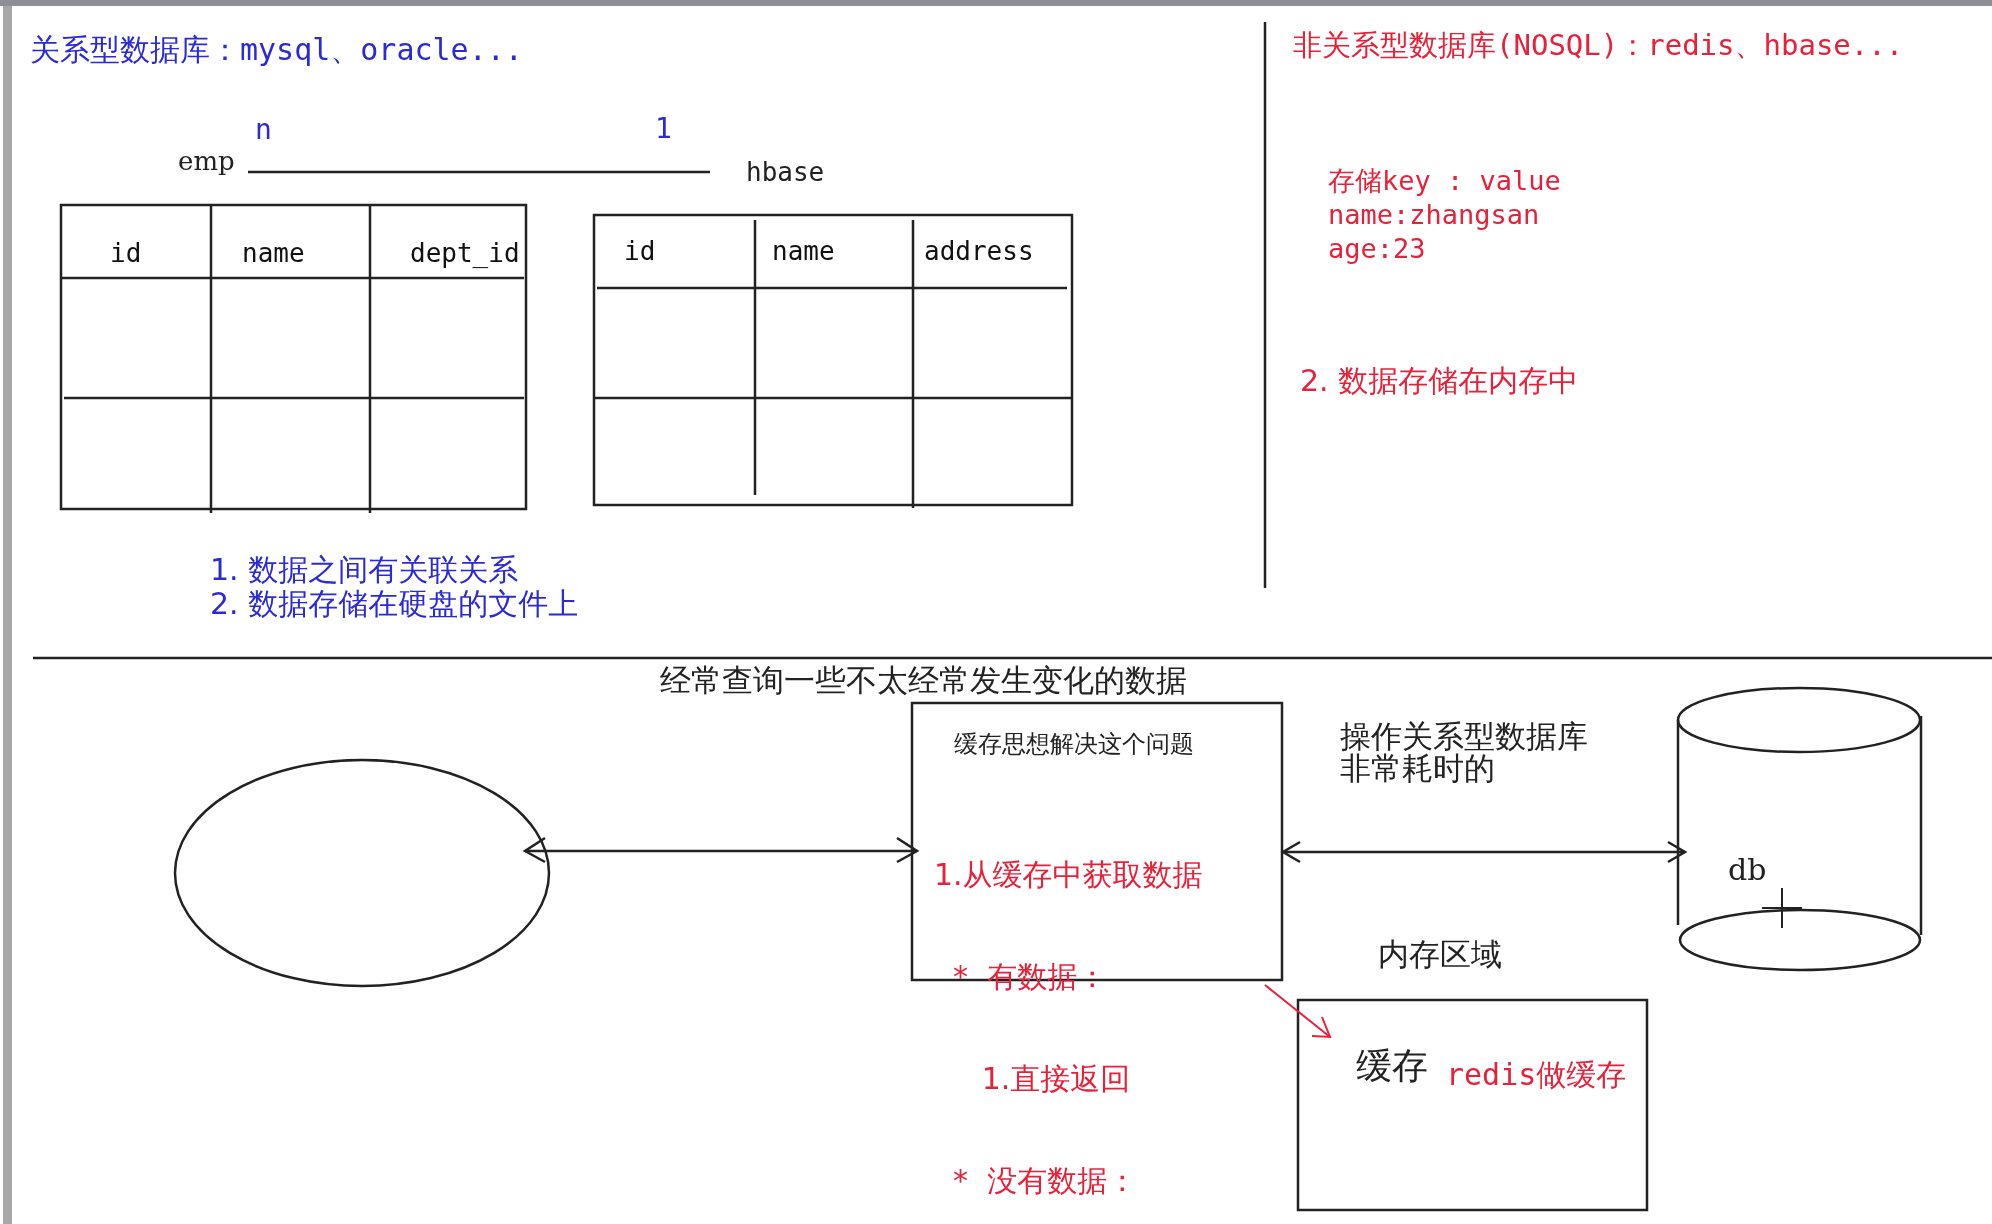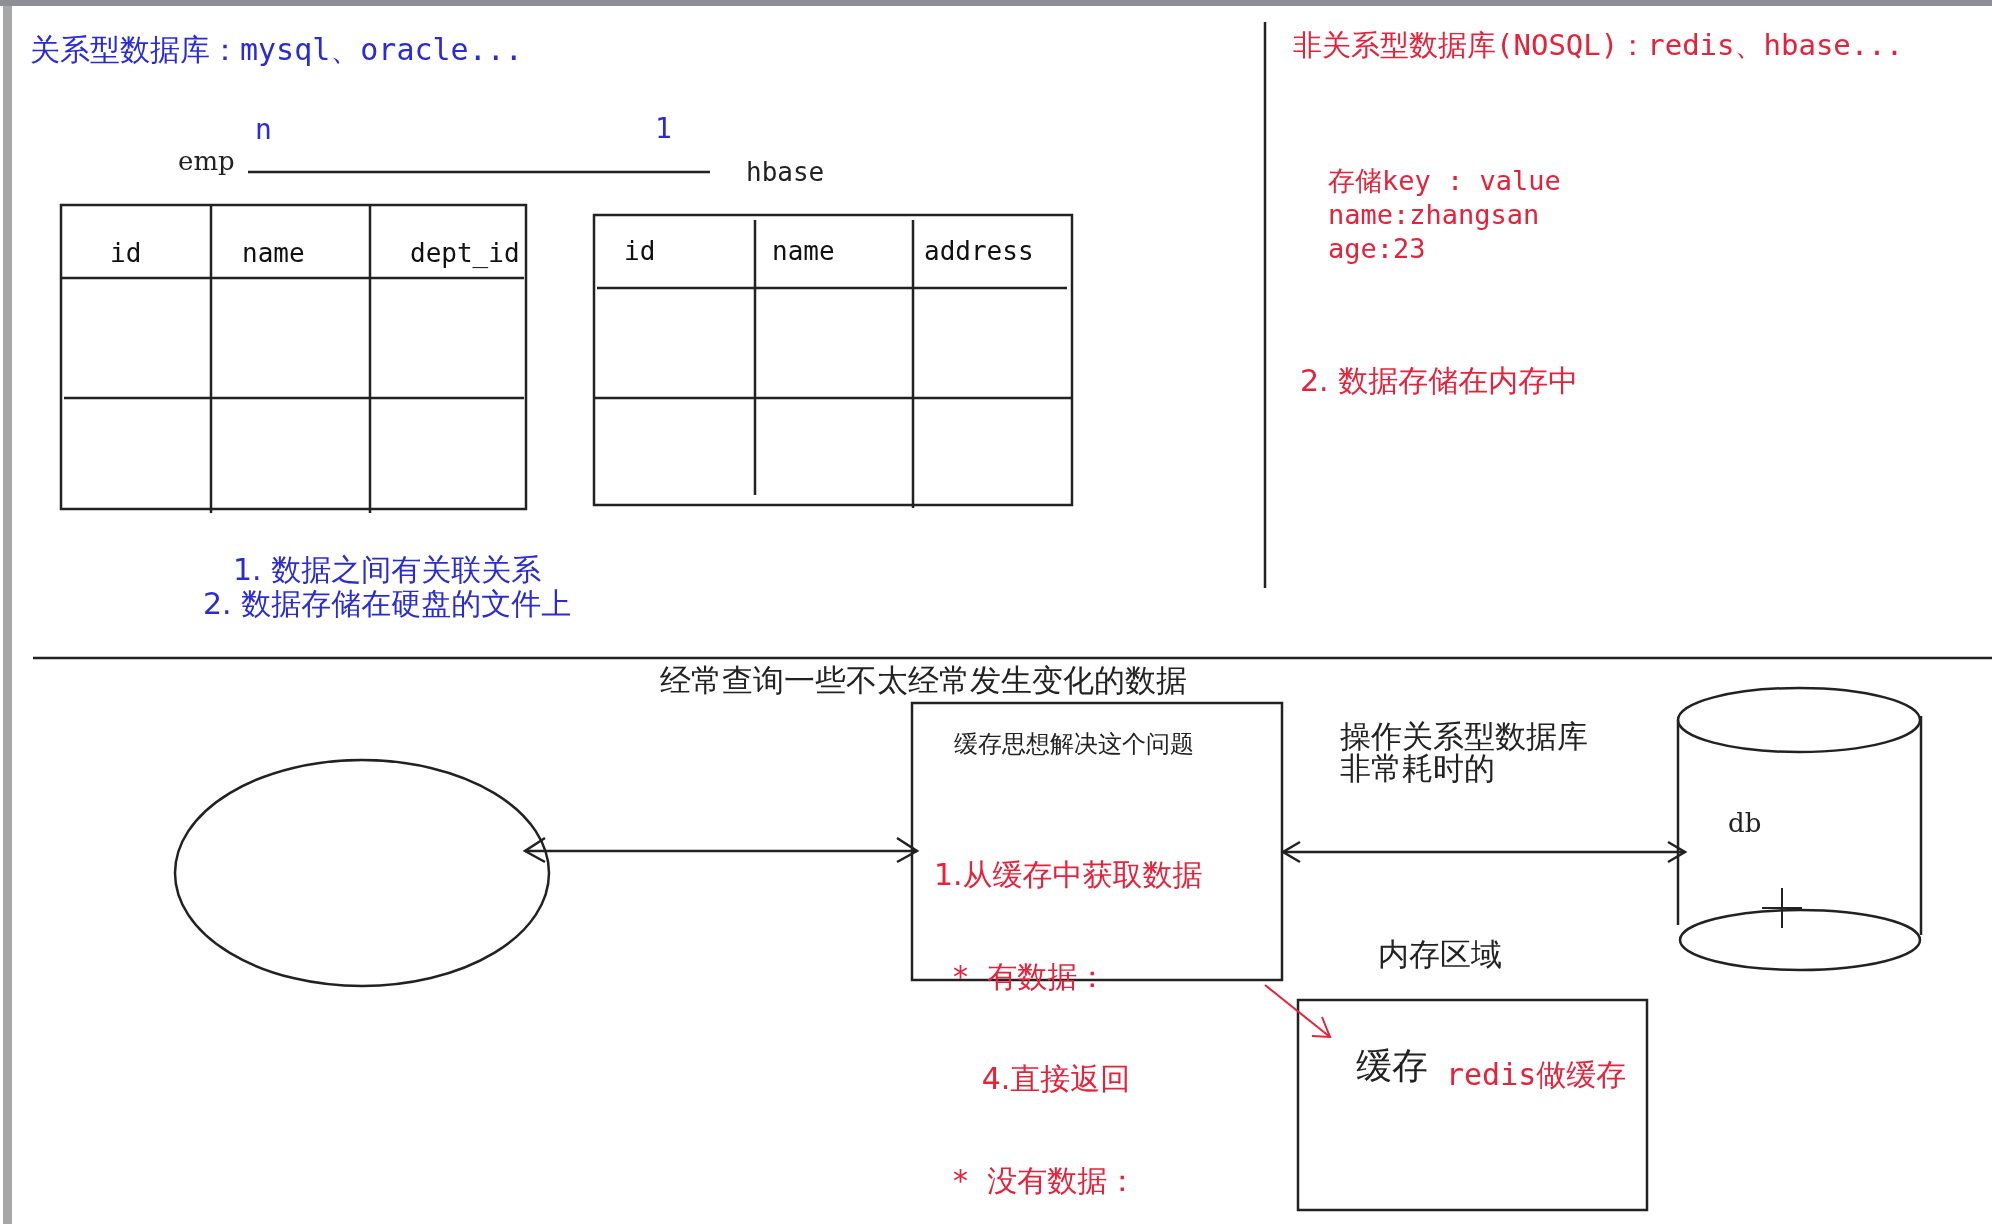--- a/index.html
+++ b/index.html
@@ -89,47 +89,47 @@
 <div class="abs black mono" style="left:746px;top:157px;font-size:26px;">hbase</div>
 
 <div class="cell-label" style="left:110px;top:238px;">id</div>
 <div class="cell-label" style="left:242px;top:238px;">name</div>
 <div class="cell-label" style="left:410px;top:238px;">dept_id</div>
 
 <div class="cell-label" style="left:624px;top:236px;">id</div>
 <div class="cell-label" style="left:772px;top:236px;">name</div>
 <div class="cell-label" style="left:924px;top:236px;">address</div>
 
-<div class="abs blue list" style="left:203px;top:553px;text-align:center;">
+<div class="abs blue list" style="left:210px;top:553px;">
   <div>1.  数据之间有关联关系</div>
   <div>2.  数据存储在硬盘的文件上</div>
 </div>
 
 <div class="abs mono red" style="left:1293px;top:26px;font-size:29px;">非关系型数据库(NOSQL)：redis、hbase...</div>
 <div class="abs red mono" style="left:1328px;top:164px;font-size:27px;line-height:34px;">
   <div>存储key : value</div>
   <div>name:zhangsan</div>
   <div>age:23</div>
 </div>
 <div class="abs red list" style="left:1300px;top:364px;">
   <div>2.  数据存储在内存中</div>
 </div>
 
 <div class="abs black" style="left:660px;top:660px;font-size:31px;">经常查询一些不太经常发生变化的数据</div>
 <div class="abs black" style="left:934px;top:728px;font-size:24px;margin-left:20px;">缓存思想解决这个问题</div>
 <div class="abs red" style="left:934px;top:790px;font-size:30px;line-height:34px;white-space:pre;">
   <div>1.从缓存中获取数据</div>
   <div>  *  有数据：</div>
-  <div>     4.直接返回</div>
+  <div>     1.直接返回</div>
   <div>  *  没有数据：</div>
   
   
   
 </div>
 
 <div class="abs black" style="left:1340px;top:720px;font-size:31px;line-height:32px;">
   <div>操作关系型数据库</div>
   <div>非常耗时的</div>
 </div>
-<div class="abs black" style="left:1728px;top:808px;font-size:26px;font-family:'DejaVu Serif',serif;">db</div>
+<div class="abs black" style="left:1728px;top:852px;font-size:30px;font-family:'DejaVu Serif',serif;">db</div>
 <div class="abs black" style="left:1366px;top:934px;font-size:31px;margin-left:12px;">内存区域</div>
 <div class="abs black" style="left:1356px;top:1042px;font-size:36px;">缓存</div>
 <div class="abs red mono" style="left:1446px;top:1055px;font-size:30px;">redis做缓存</div>
 
 </body></html>

